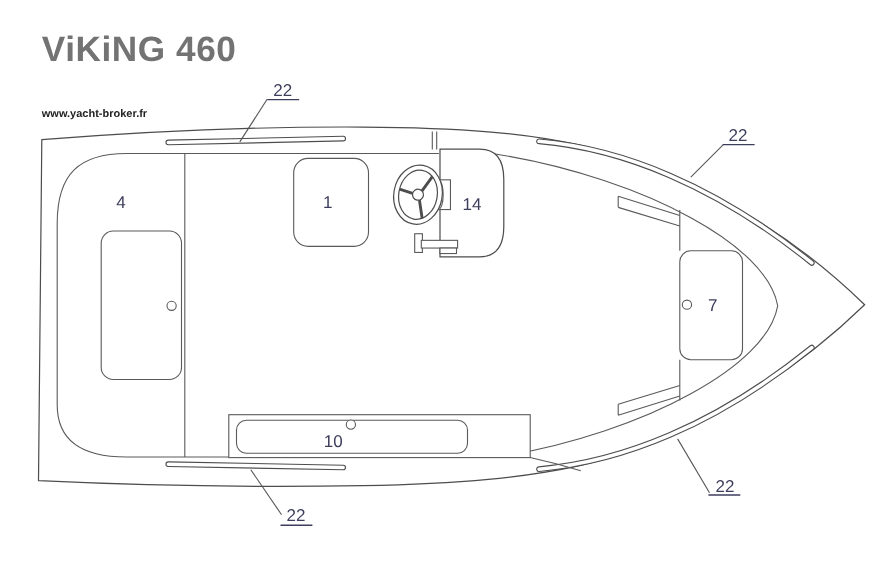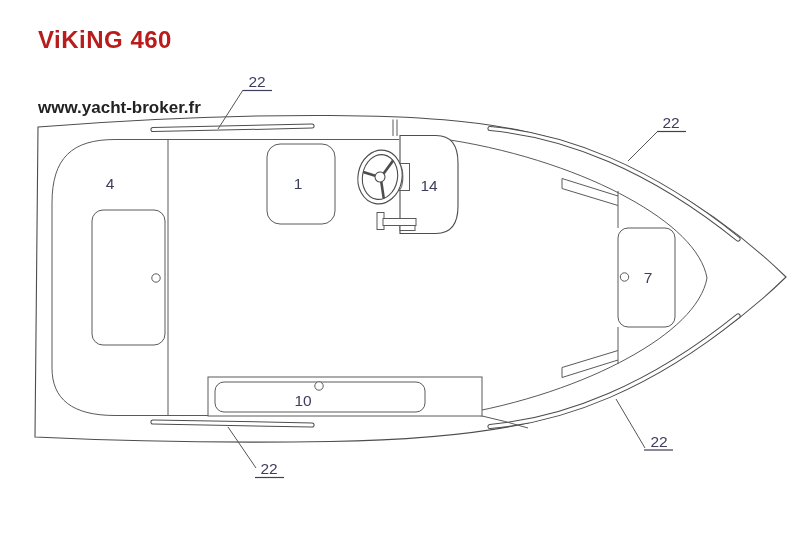--- a/index.html
+++ b/index.html
@@ -5,30 +5,30 @@
   html,body{margin:0;padding:0;background:#ffffff;}
   .page{
     position:relative;
     width:799px;height:534px;
     background:#ffffff;
     font-family:"Liberation Sans", sans-serif;
     overflow:hidden;
   }
   .title{
     position:absolute;left:38px;top:26px;
-    font-size:24px;font-weight:700;color:#b91c1c;
+    font-size:32px;font-weight:700;color:#737373;
     letter-spacing:0.5px;
   }
   .subtitle{
     position:absolute;left:38px;top:53px;
     font-size:19px;font-weight:700;color:#111111;
   }
   .website{
     position:absolute;left:38px;top:98px;
-    font-size:17px;font-weight:700;color:#222222;
+    font-size:10px;font-weight:700;color:#222222;
   }
   svg{position:absolute;left:0;top:0;}
   .ln2{stroke:#5a5a5a;stroke-width:1;fill:none;}
   .wfill{fill:#ffffff;stroke:#4d4d4d;stroke-width:1.1;}
   .wfill2{fill:#ffffff;stroke:#5a5a5a;stroke-width:1;}
   .cap-outer{stroke:#4d4d4d;stroke-width:5.2;stroke-linecap:round;fill:none;}
   .cap-inner{stroke:#ffffff;stroke-width:3.2;stroke-linecap:round;fill:none;}
   .lbl{fill:#3d3d5c;font-family:"Liberation Sans",sans-serif;font-size:15.5px;text-anchor:middle;}
   .callout-t{fill:#3d3d5c;font-family:"Liberation Sans",sans-serif;font-size:15.5px;text-anchor:middle;}
   .leader{stroke:#555555;stroke-width:1;fill:none;}

